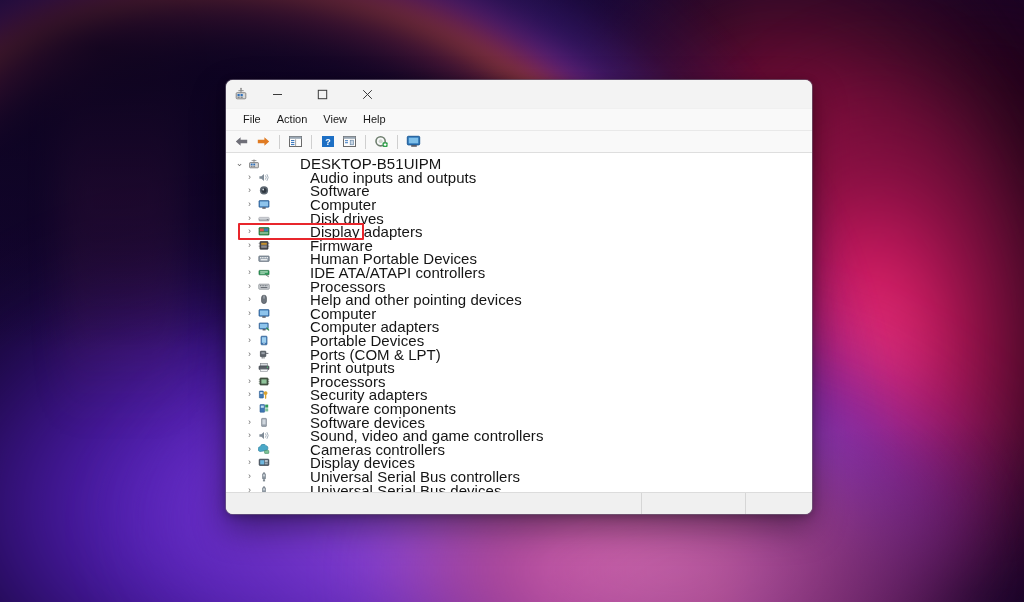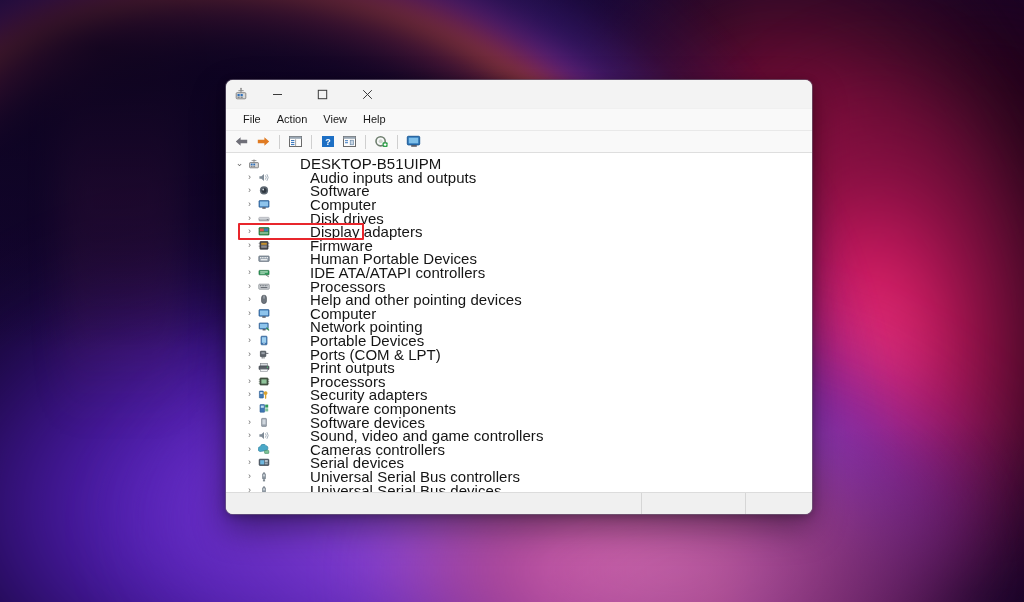--- a/index.html
+++ b/index.html
@@ -571,21 +571,21 @@
           <div class="node child">
             <span class="chev">›</span>
             <span class="node-ico">
               <svg width="12" height="11" viewBox="0 0 12 11">
                 <rect x="1.2" y="2" width="9" height="6" rx=".6" fill="#3f78b4" stroke="#2a5a8e" stroke-width=".7"></rect>
                 <rect x="2" y="2.8" width="7.4" height="4.4" fill="#8ec4ec"></rect>
                 <rect x="4.6" y="8.2" width="3" height="1.2" fill="#4a4a52"></rect>
                 <path d="M8.4 6.6l2.6 2.8" stroke="#2f8a48" stroke-width="1.3"></path>
               </svg>
             </span>
-            <span class="node-label">Network pointing</span>
+            <span class="node-label">Computer adapters</span>
           </div>
           <div class="node child">
             <span class="chev">›</span>
             <span class="node-ico">
               <svg width="12" height="11" viewBox="0 0 12 11">
                 <rect x="3" y="1.2" width="6" height="8.6" rx=".8" fill="#3f78b4" stroke="#2a5a8e" stroke-width=".7"></rect>
                 <rect x="3.8" y="2.2" width="4.4" height="5.6" fill="#9fd0f0"></rect>
                 <rect x="5" y="8.4" width="2" height=".7" fill="#d0dae4"></rect>
               </svg>
             </span>
@@ -681,21 +681,21 @@
           <div class="node child">
             <span class="chev">›</span>
             <span class="node-ico">
               <svg width="12" height="11" viewBox="0 0 12 11">
                 <rect x="1.2" y="2.2" width="9.6" height="6.2" rx=".6" fill="#4a5a68" stroke="#2f3a46" stroke-width=".7"></rect>
                 <rect x="2.2" y="3.2" width="4" height="4.2" fill="#6fb8e0"></rect>
                 <rect x="6.8" y="3.2" width="3" height="1.6" fill="#cfd8e0"></rect>
                 <rect x="6.8" y="5.4" width="3" height="2" fill="#9aa6b2"></rect>
               </svg>
             </span>
-            <span class="node-label">Serial devices</span>
+            <span class="node-label">Display devices</span>
           </div>
           <div class="node child">
             <span class="chev">›</span>
             <span class="node-ico">
               <svg width="12" height="11" viewBox="0 0 12 11">
                 <rect x="4.6" y="2.6" width="2.8" height="5.4" rx=".5" fill="#8e99a4" stroke="#5f6a75" stroke-width=".6"></rect>
                 <rect x="5.3" y="3.4" width="1.4" height="2" fill="#dfe5ea"></rect>
                 <path d="M6 1v1.6M6 8v2" stroke="#5f6a75" stroke-width=".9"></path>
                 <rect x="4.9" y="9.4" width="2.2" height=".9" fill="#5f6a75"></rect>
               </svg>

